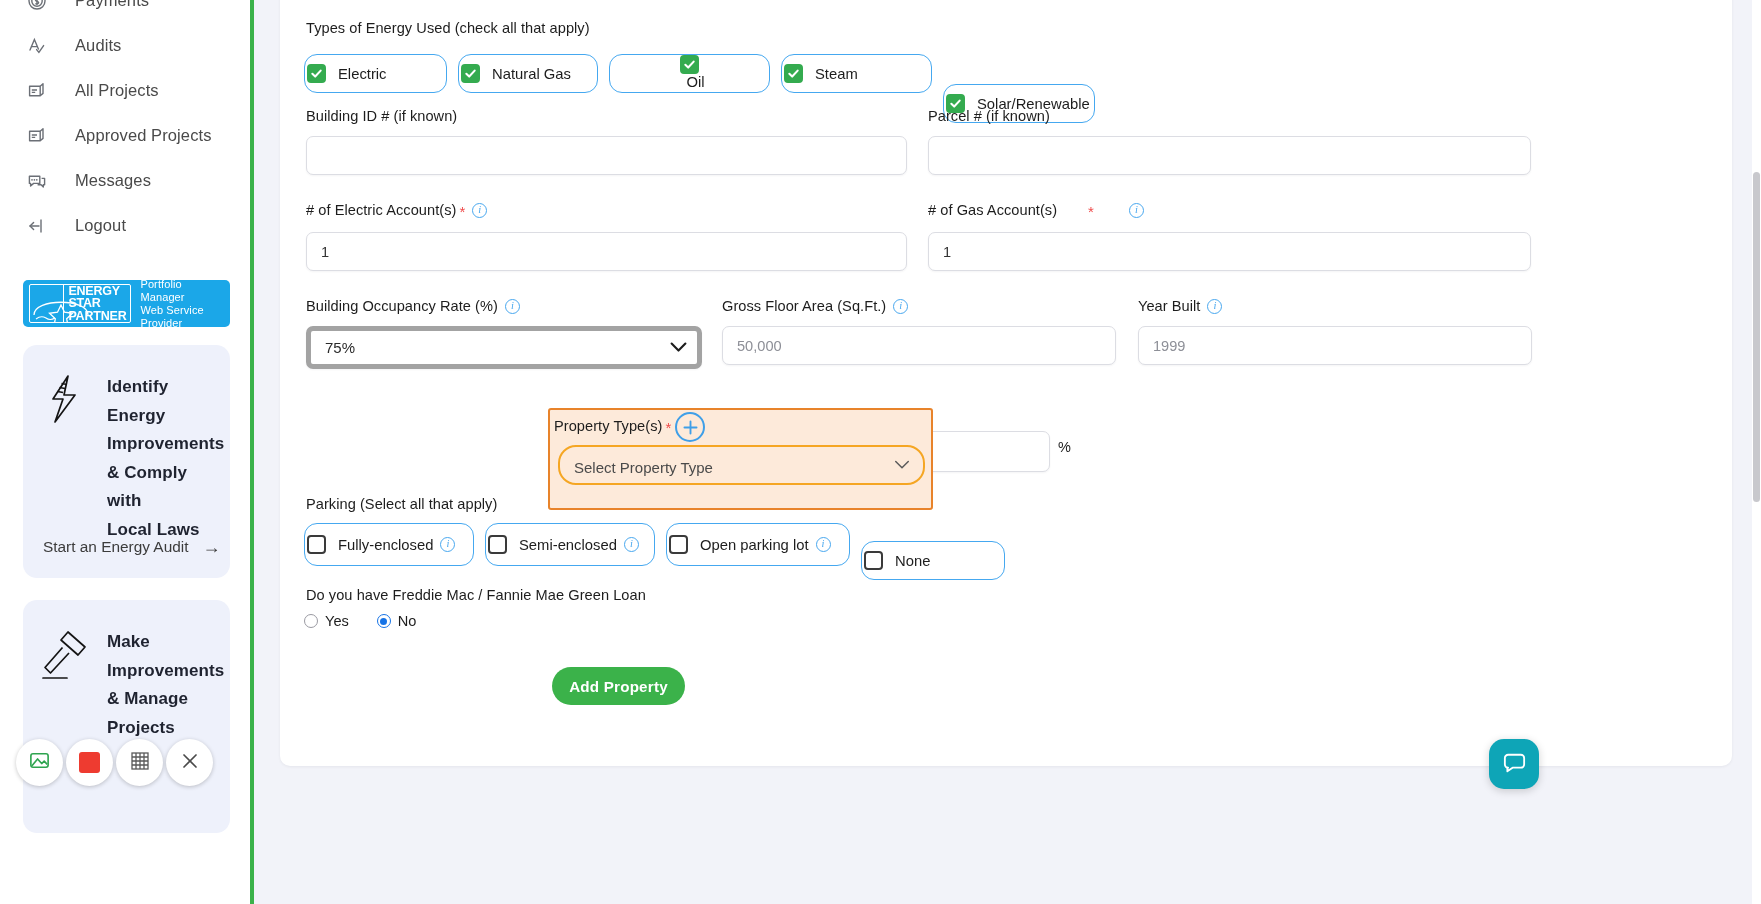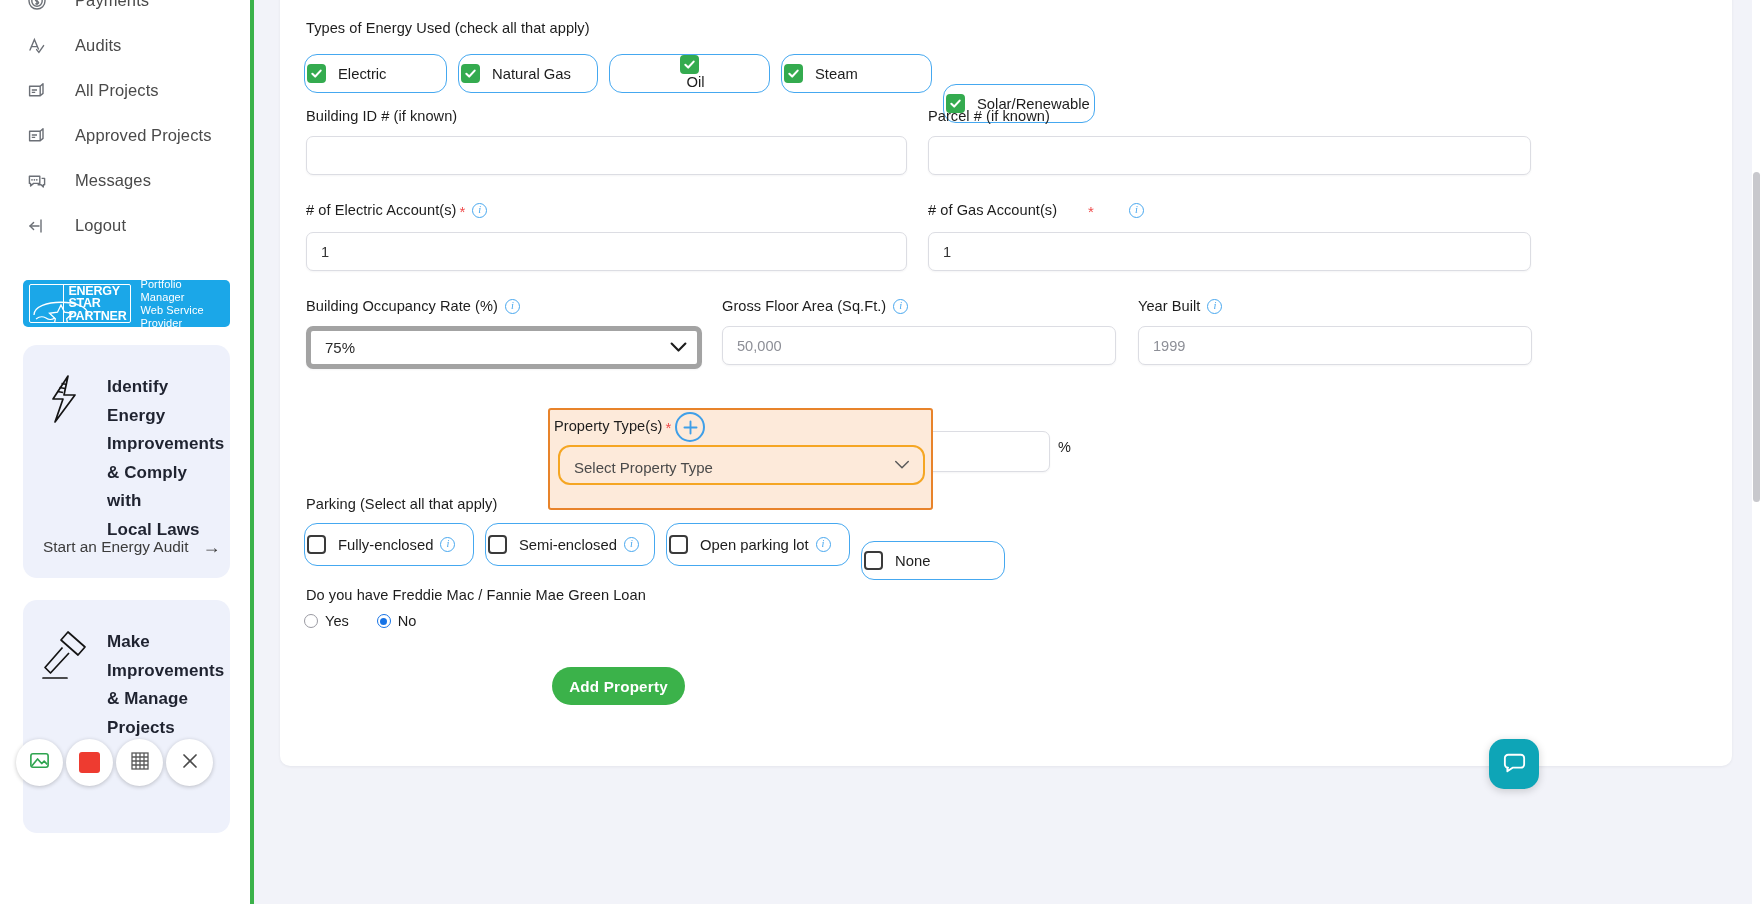--- a/index.html
+++ b/index.html
@@ -197,21 +197,21 @@
     left: 294px; top: 408px;
     width: 385px; height: 102px;
     background: #fdeada;
     border: 2.4px solid #e8832a;
     border-radius: 3px;
   }
   #prop-inner-box {
     position: absolute; left: 8px; top: 35px;
     width: 367px; height: 40px;
     border: 2.2px solid #f5a623;
-    border-radius: 12px;
+    border-radius: 18px;
     background: #fdeada;
   }
   #prop-select {
     position: absolute; left: 2px; top: 2px;
     width: 363px; height: 36px;
     border: none; background: transparent;
     font-size: 15px; color: #4a4a4a;
     padding: 0 34px 0 12px;
     appearance:none; -webkit-appearance:none;
     font-family: "Liberation Sans", sans-serif;

